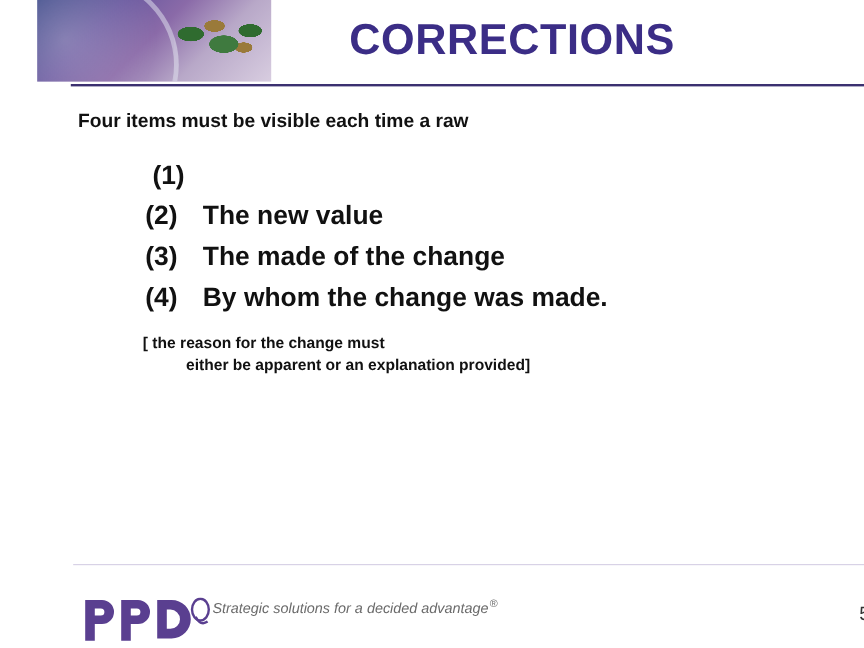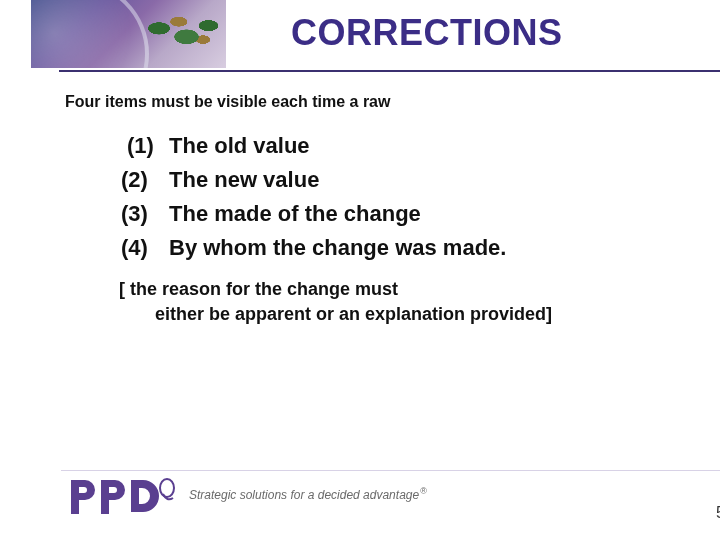--- a/index.html
+++ b/index.html
@@ -43,28 +43,28 @@
     padding-left: 4px; text-indent: 0;
   }
   .lead .hang { display: block; padding-left: 28px; }
 
   .list { margin-top: 16px; padding-left: 60px; }
   .list-row { display: flex; font-weight: 700; font-size: 22px; color: #111; line-height: 1.55; }
   .list-row .num { width: 48px; flex: 0 0 48px; }
   .list-row.first .num { padding-left: 6px; }
 
   .note {
-    margin-top: 12px; padding-left: 58px; font-weight: 700; font-size: 18px; color: #111; line-height: 1.4;
+    margin-top: 12px; padding-left: 58px; font-weight: 700; font-size: 13px; color: #111; line-height: 1.4;
   }
   .note .hang2 { display: block; padding-left: 36px; }
 
   
   .footer { position: absolute; left: 0; right: 0; bottom: 0; height: 70px; }
   .footer-rule { position: absolute; left: 30px; right: 30px; top: 0; height: 1px; background: #d8d2e6; }
-  .logo { position: absolute; left: 36px; bottom: 24px; display: flex; align-items: center; gap: 12px; }
+  .logo { position: absolute; left: 36px; bottom: 4px; display: flex; align-items: flex-start; }
   .ppd { display: flex; align-items: flex-end; gap: 2px; }
   .ppd svg { display: block; }
   .tagline { font-style: italic; font-size: 12px; color: #6a6a6a; padding-bottom: 6px; }
   .tagline .reg { font-style: normal; font-size: 9px; vertical-align: super; padding-left: 1px; }
   .pagenum { position: absolute; right: 26px; bottom: 18px; font-size: 16px; color: #333; }
 </style>
 </head>
 <body>
 
 <div class="slide">
@@ -76,21 +76,20 @@
   </div>
 
   <div class="body">
     <div class="lead">
       <span>Four items must be visible each time a raw</span>
     </div>
 
     <div class="list">
       <div class="list-row first">
         <span class="num">(1)</span>
-        <span>The old value</span>
       </div>
       <div class="list-row">
         <span class="num">(2)</span>
         <span>The new value</span>
       </div>
       <div class="list-row">
         <span class="num">(3)</span>
         <span>The made of the change</span>
       </div>
       <div class="list-row">

